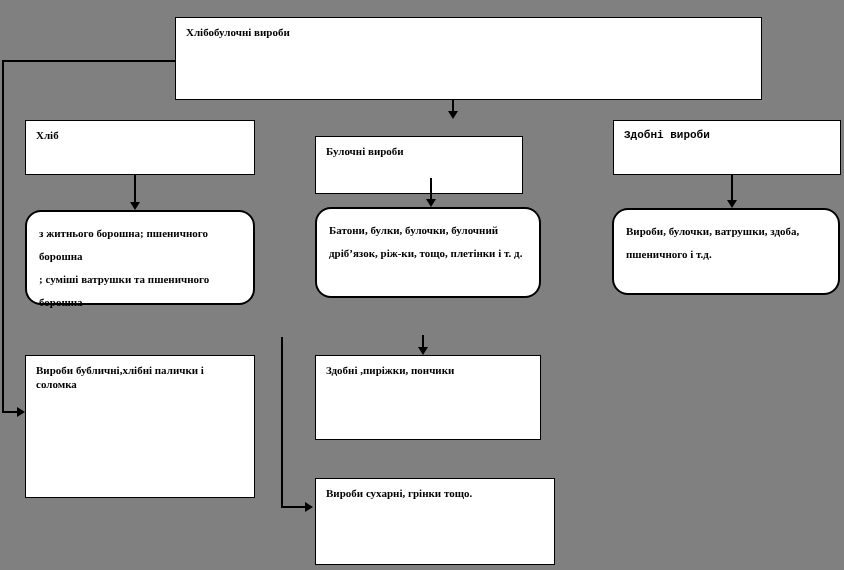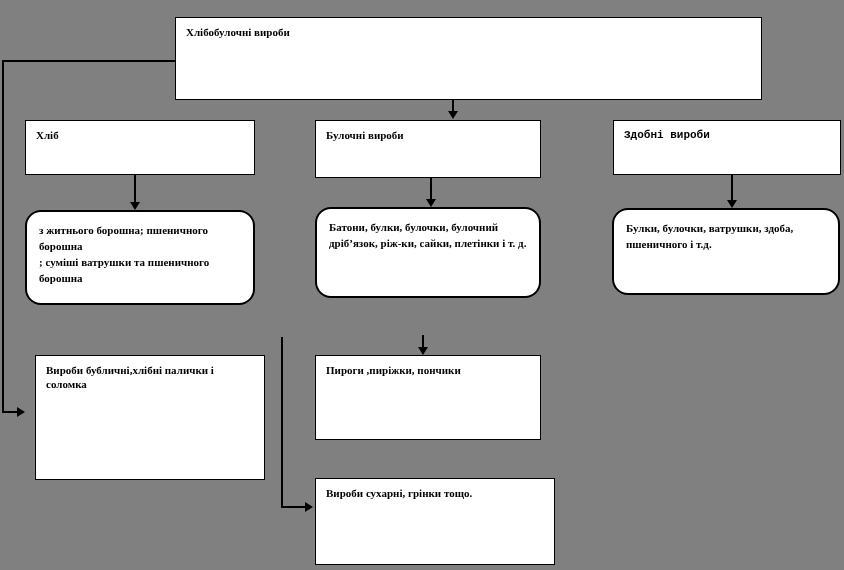--- a/index.html
+++ b/index.html
@@ -8,21 +8,21 @@
     position:relative; width:844px; height:570px;
     background:#808080; overflow:hidden;
     font-family:"Liberation Serif", serif;
   }
   .box {
     position:absolute; background:#ffffff; border:1px solid #000000;
     color:#000000; font-weight:bold; font-size:11px; padding:7px 10px;
     line-height:14px;
   }
   .rounded {
-    border-radius:16px; border-width:2px; padding:10px 12px; line-height:16px;
+    border-radius:16px; border-width:2px; padding:10px 12px; line-height:23px;
   }
   .line { position:absolute; background:#000000; }
   .arrow-down {
     position:absolute; width:0; height:0;
     border-left:5px solid transparent; border-right:5px solid transparent;
     border-top:8px solid #000000;
   }
   .arrow-right {
     position:absolute; width:0; height:0;
     border-top:5px solid transparent; border-bottom:5px solid transparent;
@@ -35,49 +35,49 @@
 <div class="canvas">
 
   <div class="box" style="left:175px; top:17px; width:587px; height:83px;">
     <span>Хлібобулочні вироби</span>
   </div>
 
   <div class="box" style="left:25px; top:120px; width:230px; height:55px;">
     <span>Хліб</span>
   </div>
 
-  <div class="box" style="left:315px; top:120px; width:226px; height:58px;">
+  <div class="box" style="left:315px; top:136px; width:208px; height:58px;">
     <span>Булочні вироби</span>
   </div>
 
   <div class="box" style="left:613px; top:120px; width:228px; height:55px;font-family:Liberation Mono, monospace;">
     <span>Здобні вироби</span>
   </div>
 
   <div class="box rounded" style="left:25px; top:210px; width:230px; height:95px;">
     <div>з житнього борошна; пшеничного борошна</div>
     <div>; суміші ватрушки та пшеничного борошна</div>
   </div>
 
   <div class="box rounded" style="left:315px; top:207px; width:226px; height:91px;font-family:Liberation Serif, serif;">
     <div>Батони, булки, булочки, булочний</div>
-    <div>дріб’язок, ріж-ки, сайки, плетінки і т. д.</div>
+    <div>дріб’язок, ріж-ки, тощо, плетінки і т. д.</div>
   </div>
 
   <div class="box rounded" style="left:612px; top:208px; width:228px; height:87px;">
-    <div>Булки, булочки, ватрушки, здоба,</div>
+    <div>Вироби, булочки, ватрушки, здоба,</div>
     <div>пшеничного і т.д.</div>
   </div>
 
-  <div class="box" style="left:25px; top:355px; width:230px; height:125px;margin-left:10px;">
+  <div class="box" style="left:25px; top:355px; width:230px; height:143px;">
     <span>Вироби бубличні,хлібні палички і соломка</span>
   </div>
 
   <div class="box" style="left:315px; top:355px; width:226px; height:85px;">
-    <span>Пироги ,пиріжки, пончики</span>
+    <span>Здобні ,пиріжки, пончики</span>
   </div>
 
 
   <div class="box" style="left:315px; top:478px; width:240px; height:87px;">
     <span>Вироби сухарні, грінки тощо.</span>
   </div>
 
   <div class="line" style="left:2px; top:60px; width:173px; height:2px;"></div>
   <div class="line" style="left:2px; top:60px; width:2px; height:353px;"></div>
   <div class="line" style="left:2px; top:411px; width:15px; height:2px;"></div>

